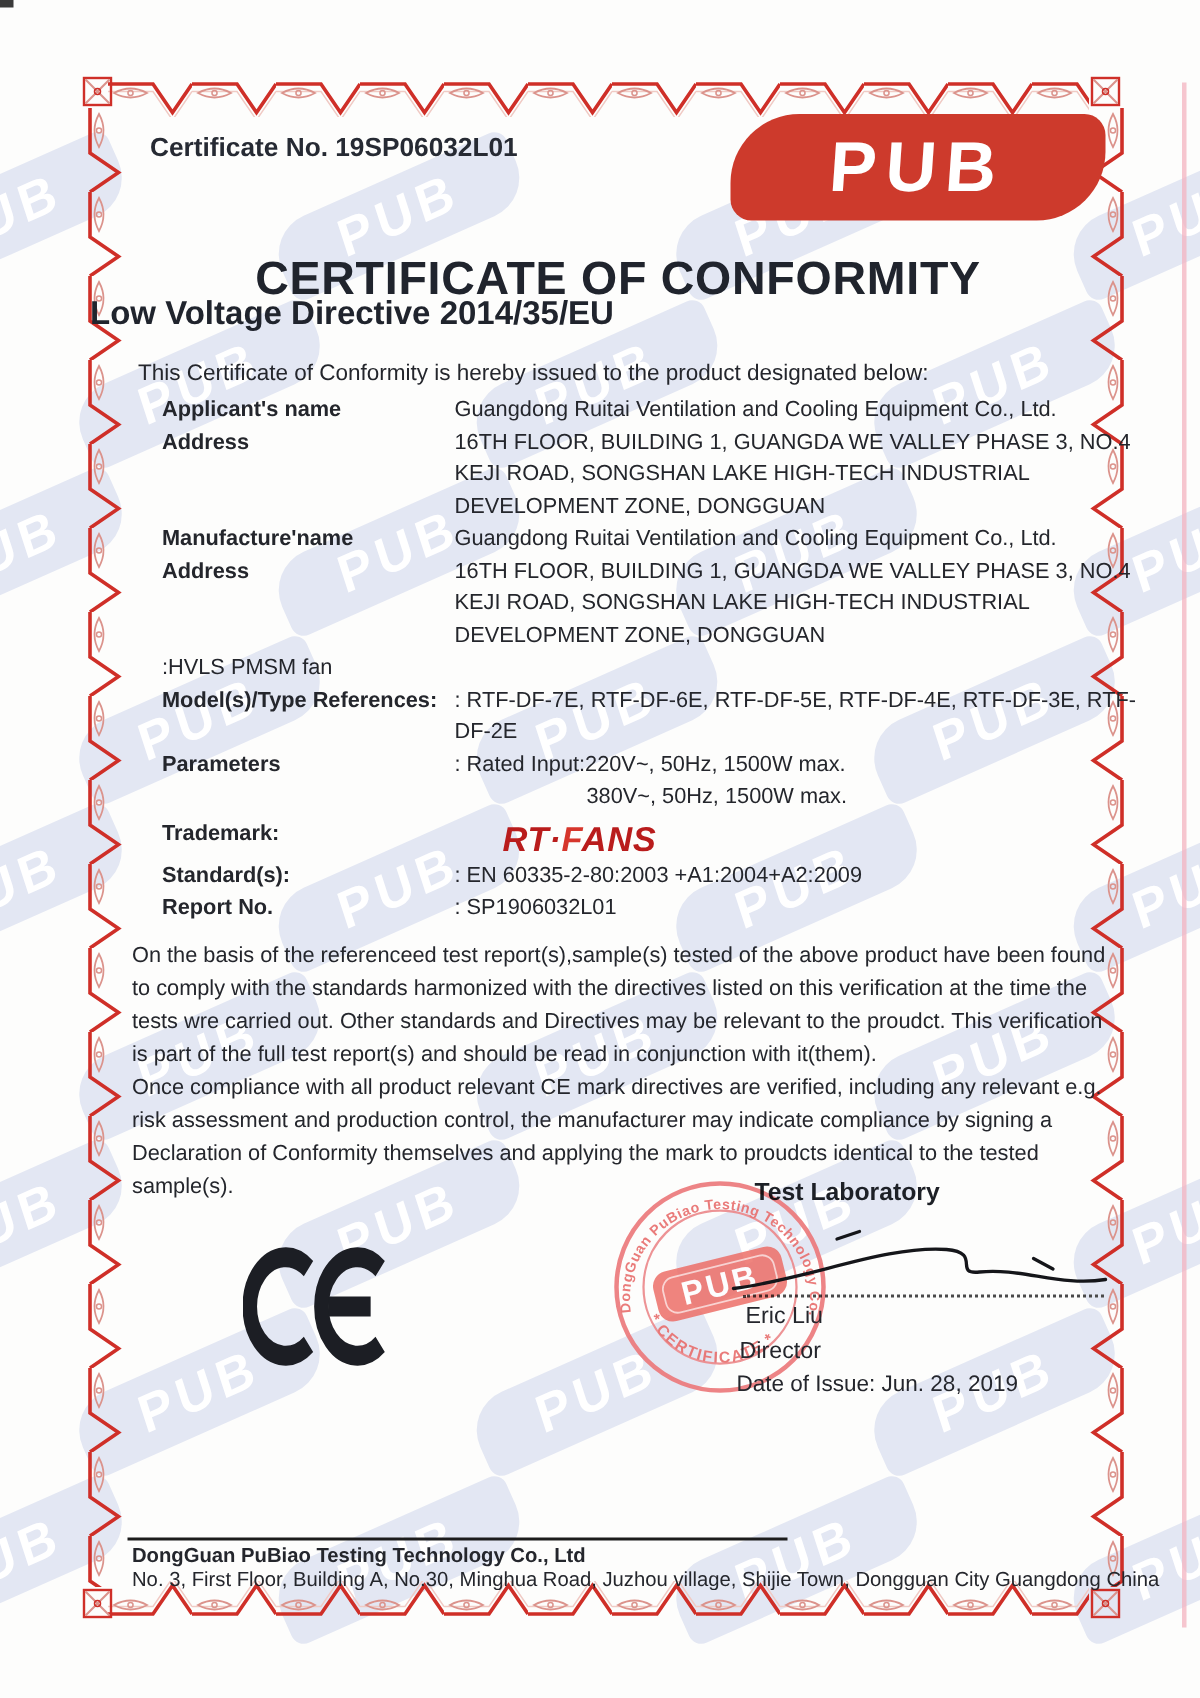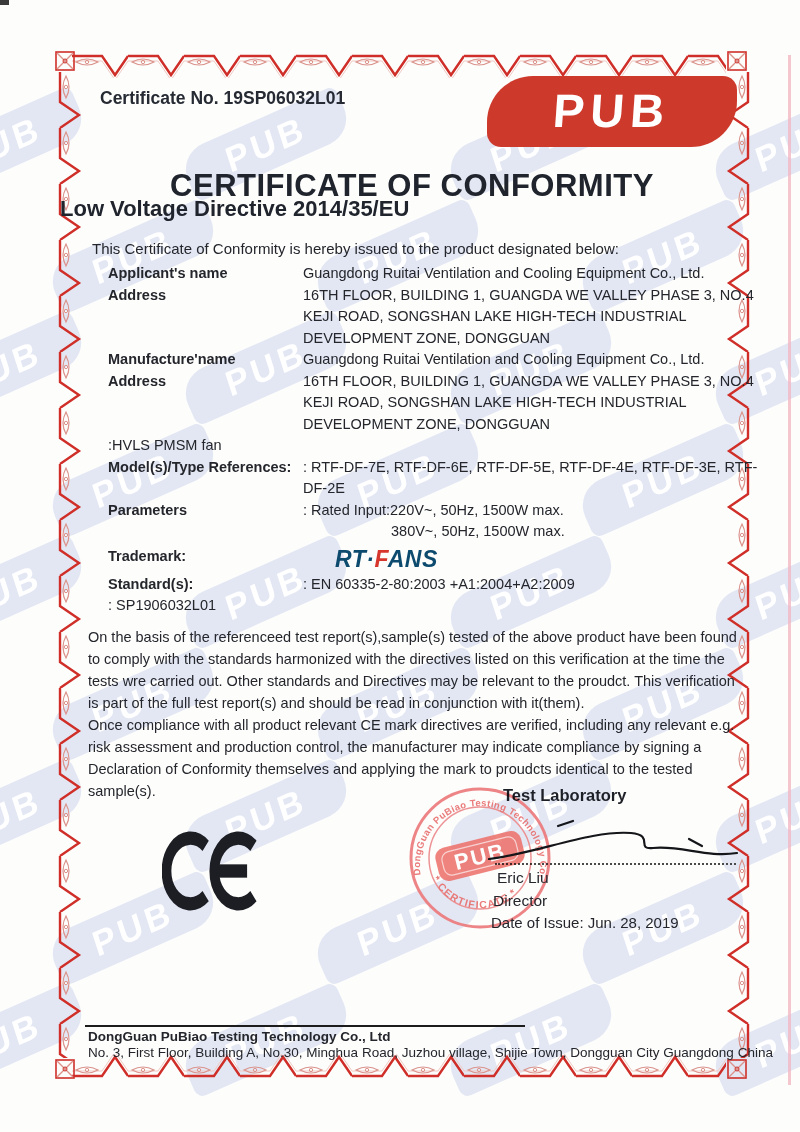--- a/index.html
+++ b/index.html
@@ -27,21 +27,21 @@
            font-size:22px;font-weight:bold;color:#20242d;}
   .intro{position:absolute;left:92px;top:240px;margin:0;font-size:15px;}
   .fields{position:absolute;left:88px;top:263px;width:652px;font-size:14.5px;line-height:21.5px;margin-left:20px;}
   .frow{display:flex;}
   .flabel{width:195px;flex:none;font-weight:bold;}
   .fvalue{width:457px;}
   .indent-params{padding-left:88px;}
   .indent-std{padding-left:8px;}
   .trademark-row{margin:3px 0 2px 0;gap:32px;}
   .tm{font-size:23px;font-weight:bold;font-style:italic;letter-spacing:0.5px;line-height:26px;}
-  .tm-blue{color:#0c4a6e;text-align:right;}
+  .tm-blue{color:#b91c1c;text-align:right;}
   .tm-red{color:#d6362c;}
   .paras{position:absolute;left:88px;top:626px;width:650px;font-size:14.5px;line-height:22px;}
   .paras p{margin:0;}
   
   .ce-mark{position:absolute;left:162px;top:830px;}
   .lab-head{position:absolute;left:503px;top:786px;font-size:16.5px;font-weight:bold;color:#1d2026;}
   .stamp{position:absolute;left:407px;top:785px;z-index:5;mix-blend-mode:multiply;opacity:.92;}
   .signature{position:absolute;left:483px;top:812px;z-index:6;}
   .sig-line{position:absolute;left:495px;top:849px;width:241px;height:14px;
             border-bottom:2px dotted #4a4a4a;z-index:4;}
@@ -249,20 +249,21 @@
         <div class="flabel">Trademark:</div>
         <div class="fvalue tm"><span class="tm-blue">RT·</span><span class="tm-red">F</span><span class="tm-blue">ANS</span></div>
       </div>
       <div class="frow">
         <div class="flabel">Standard(s):</div>
         <div class="fvalue">
           <div>: EN 60335-2-80:2003 +A1:2004+A2:2009</div>
         </div>
       </div>
       <div class="frow">
+        <div class="flabel">Report No.</div>
         <div class="fvalue">: SP1906032L01</div>
       </div>
     </div>
 
     <div class="paras">
       <p>On the basis of the referenceed test report(s),sample(s) tested of the above product have been found to comply with the standards harmonized with the directives listed on this verification at the time the tests wre carried out. Other standards and Directives may be relevant to the proudct. This verification is part of the full test report(s) and should be read in conjunction with it(them).</p>
       <p>Once compliance with all product relevant CE mark directives are verified, including any relevant e.g. risk assessment and production control, the manufacturer may indicate compliance by signing a Declaration of Conformity themselves and applying the mark to proudcts identical to the tested sample(s).</p>
     </div>
 
     <svg class="ce-mark" width="106" height="82" viewBox="0 0 142 80" preserveAspectRatio="none">

